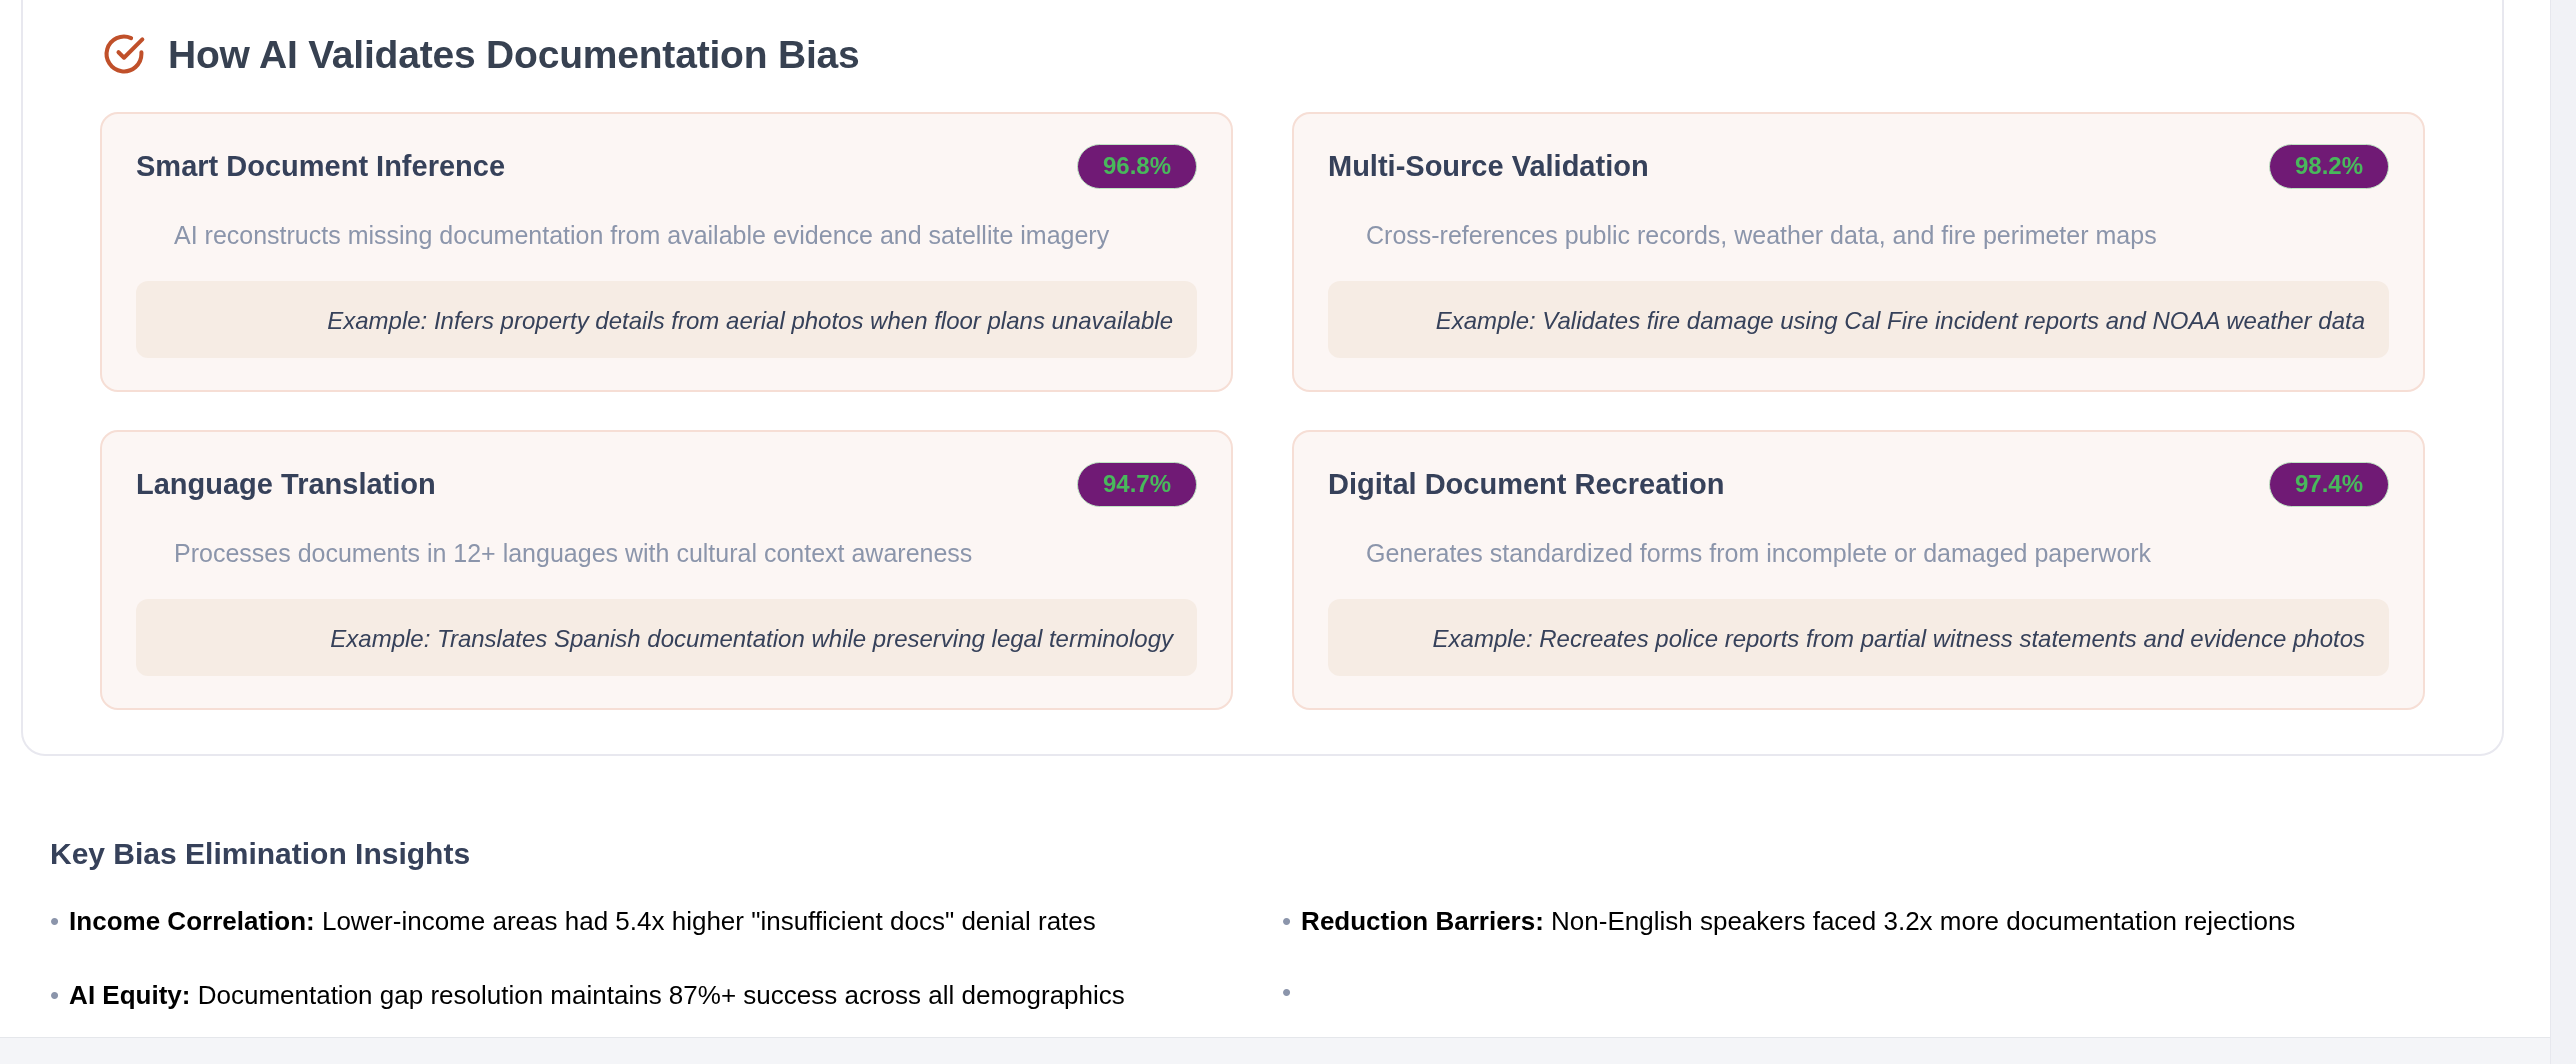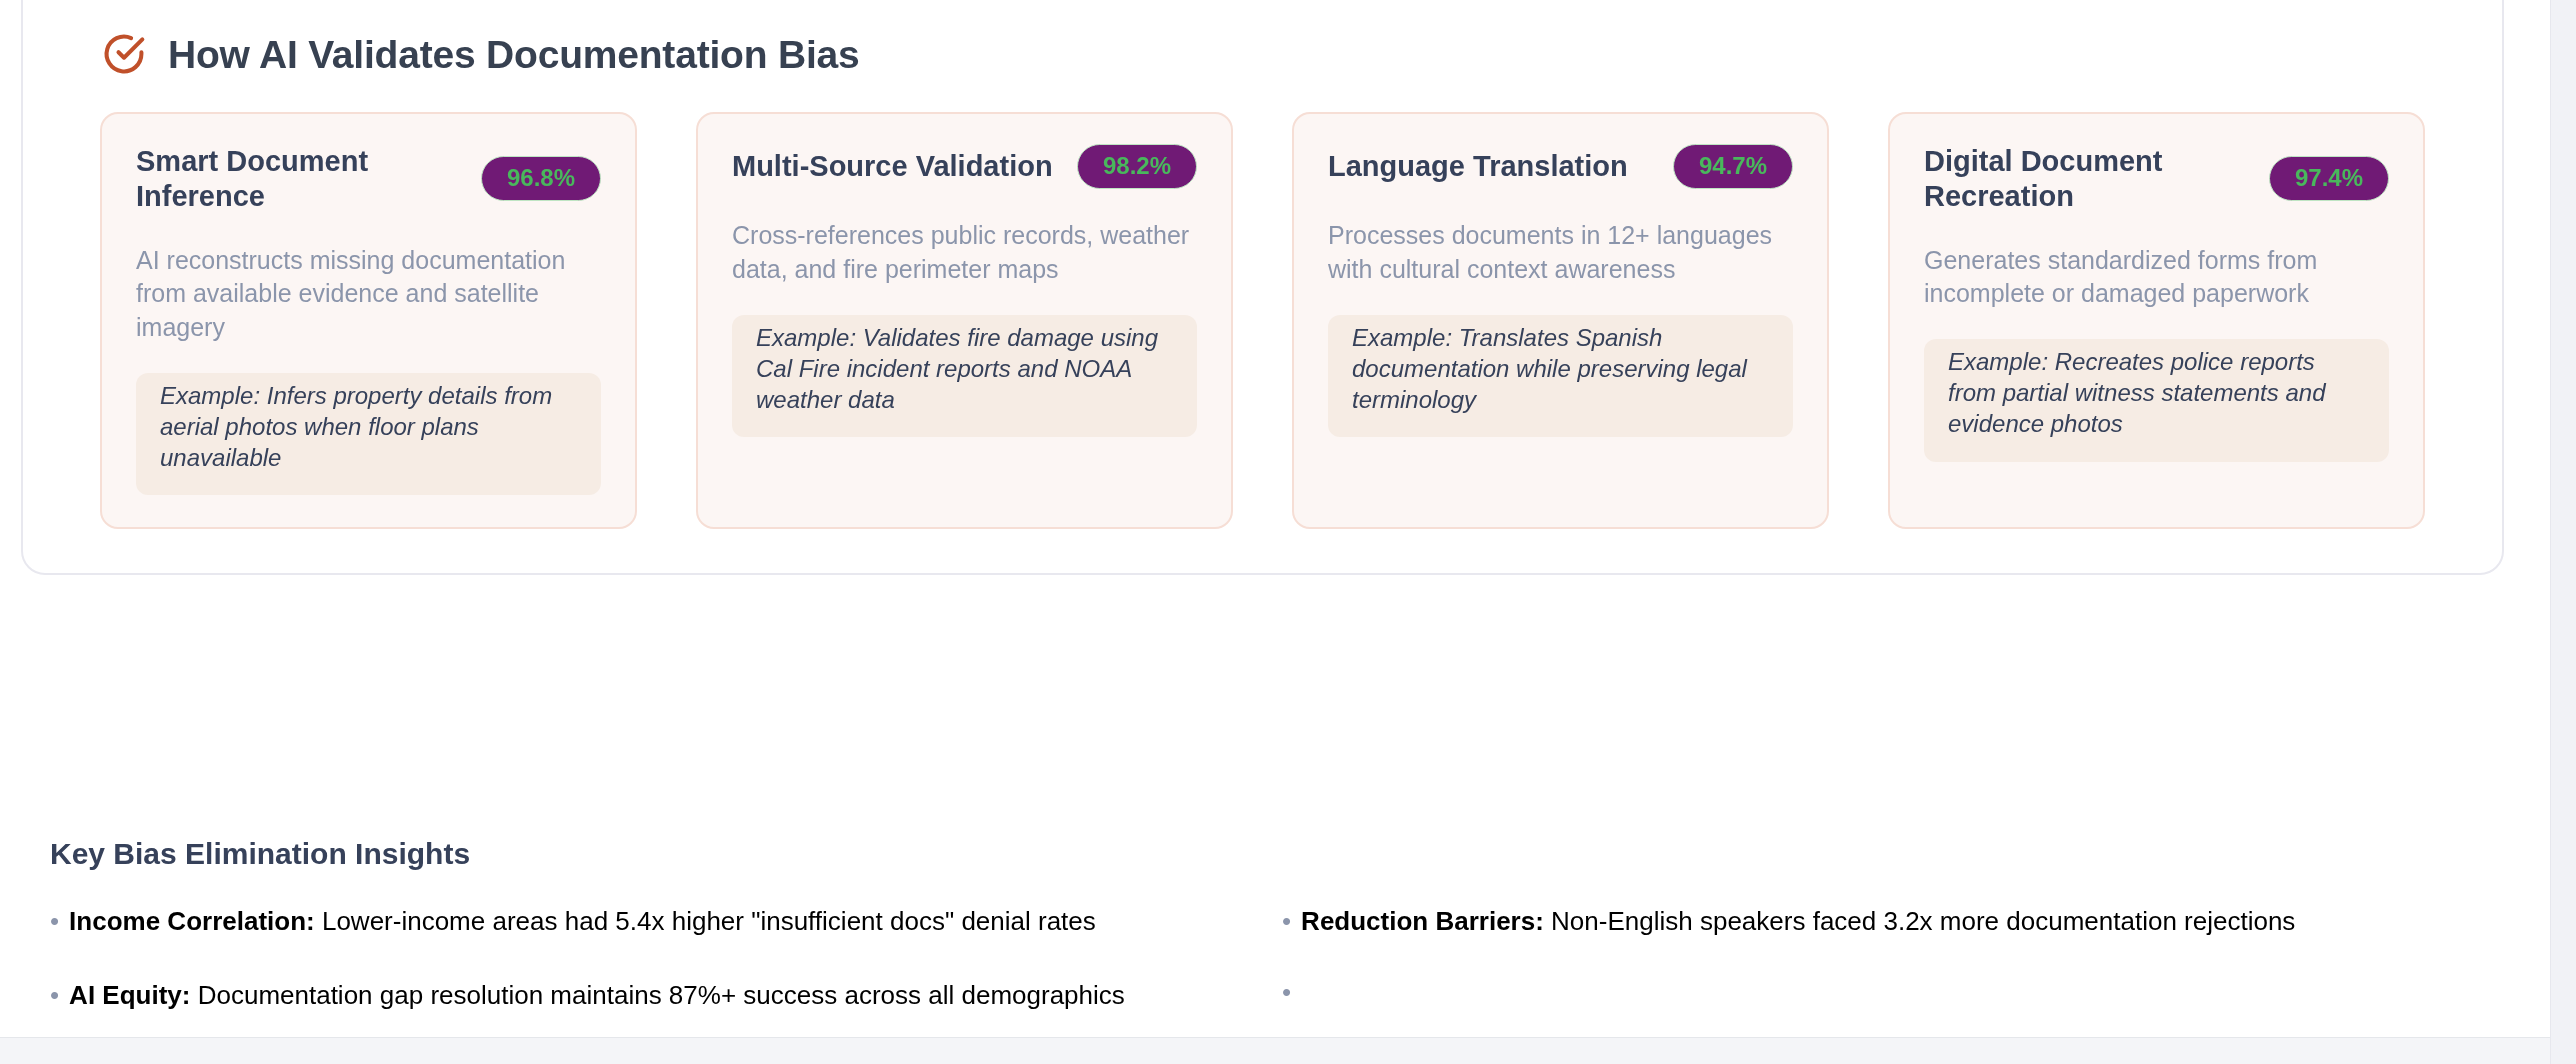--- a/index.html
+++ b/index.html
@@ -67,21 +67,21 @@
     font-size: 39px;
     font-weight: bold;
     color: #374151;
     letter-spacing: -0.2px;
     line-height: 1;
   }
 
   
   .card-grid {
     display: grid;
-    grid-template-columns: 1fr 1fr 1fr 1fr;
+    grid-template-columns: 1fr 1fr;
     gap: 38px 59px;
     padding: 0 28px 0 28px;
   }
 
   .feature-card {
     background: #fcf6f4;
     border: 2px solid #f6ded5;
     border-radius: 18px;
     padding: 30px 34px 32px 34px;
   }
@@ -111,31 +111,33 @@
     padding: 9px 25px 10px 25px;
     line-height: 1;
     white-space: nowrap;
   }
 
   .card-desc {
     margin-top: 30px;
     font-size: 25px;
     color: #8b95ab;
     line-height: 1.35;
+    margin-left: 38px;
   }
 
   .card-example {
     margin-top: 28px;
     background: #f6ece4;
     border-radius: 12px;
-    padding: 7px 24px 22px 24px;
+    padding: 24px 24px 22px 24px;
     font-size: 24px;
     font-style: italic;
     color: #36415a;
     line-height: 1.3;
+    text-align: right;
   }
 
   
   .insights {
     position: absolute;
     left: 50px;
     top: 837px;
     width: 2434px;
   }
 

